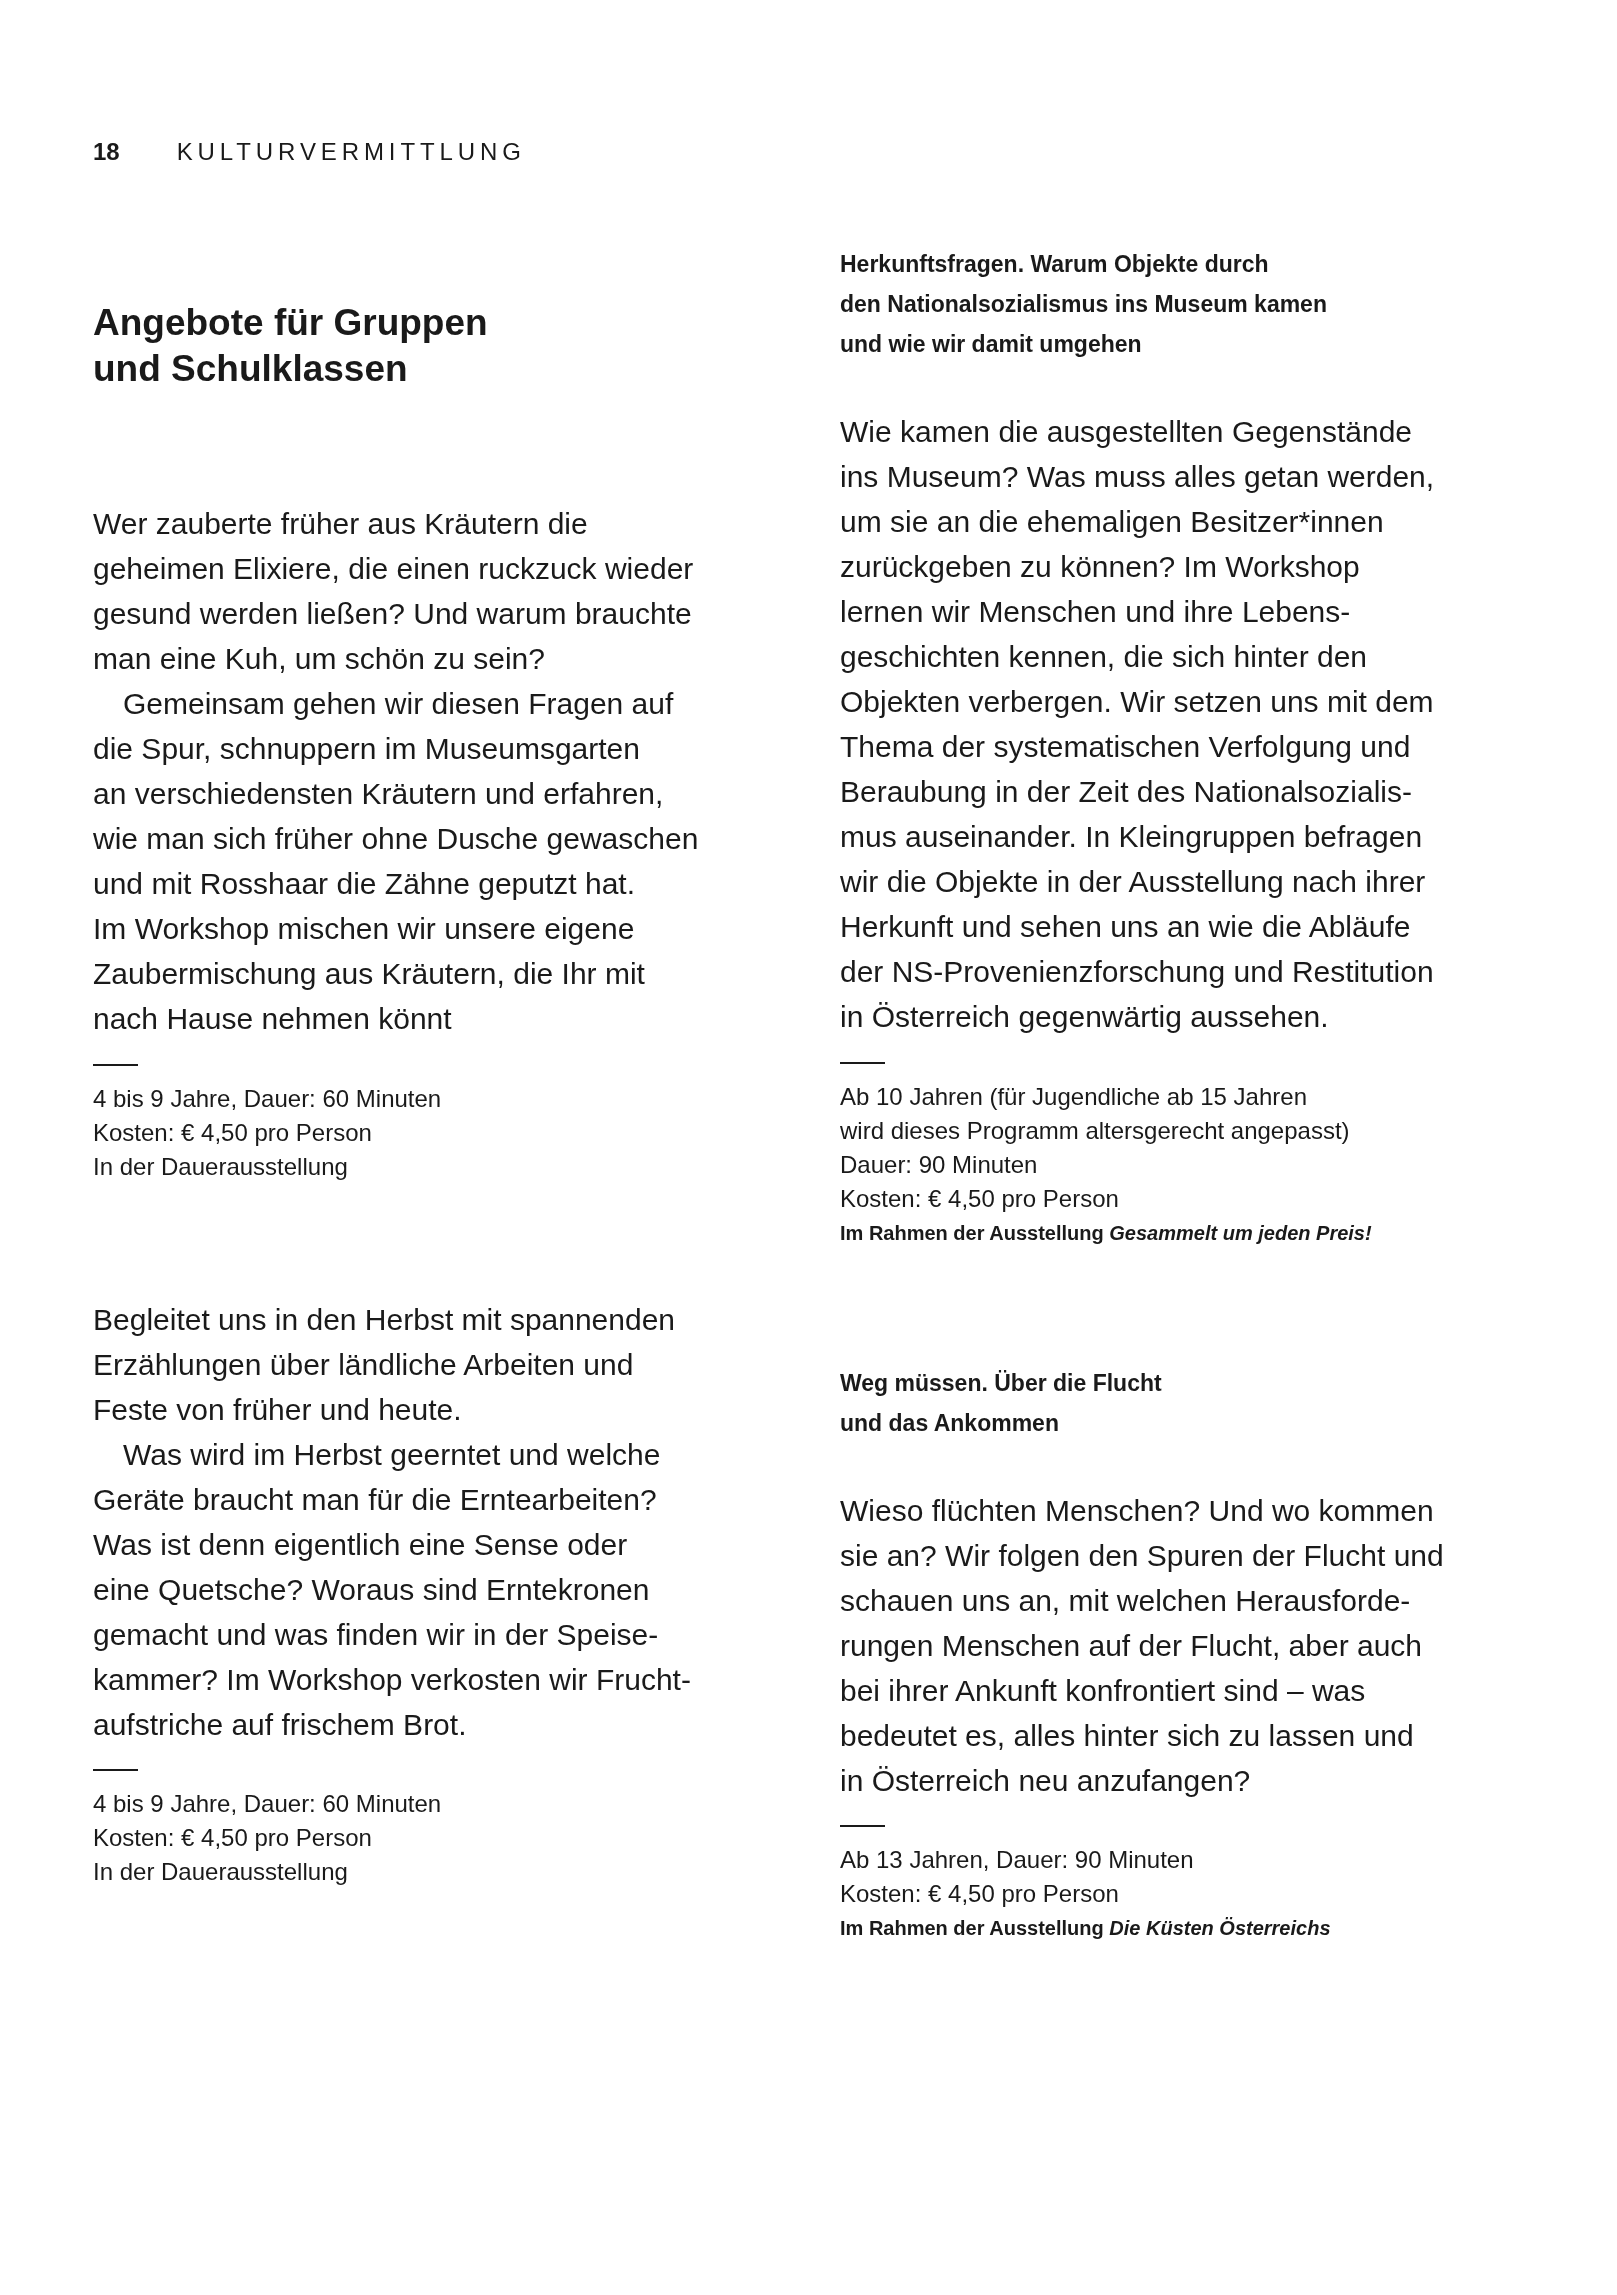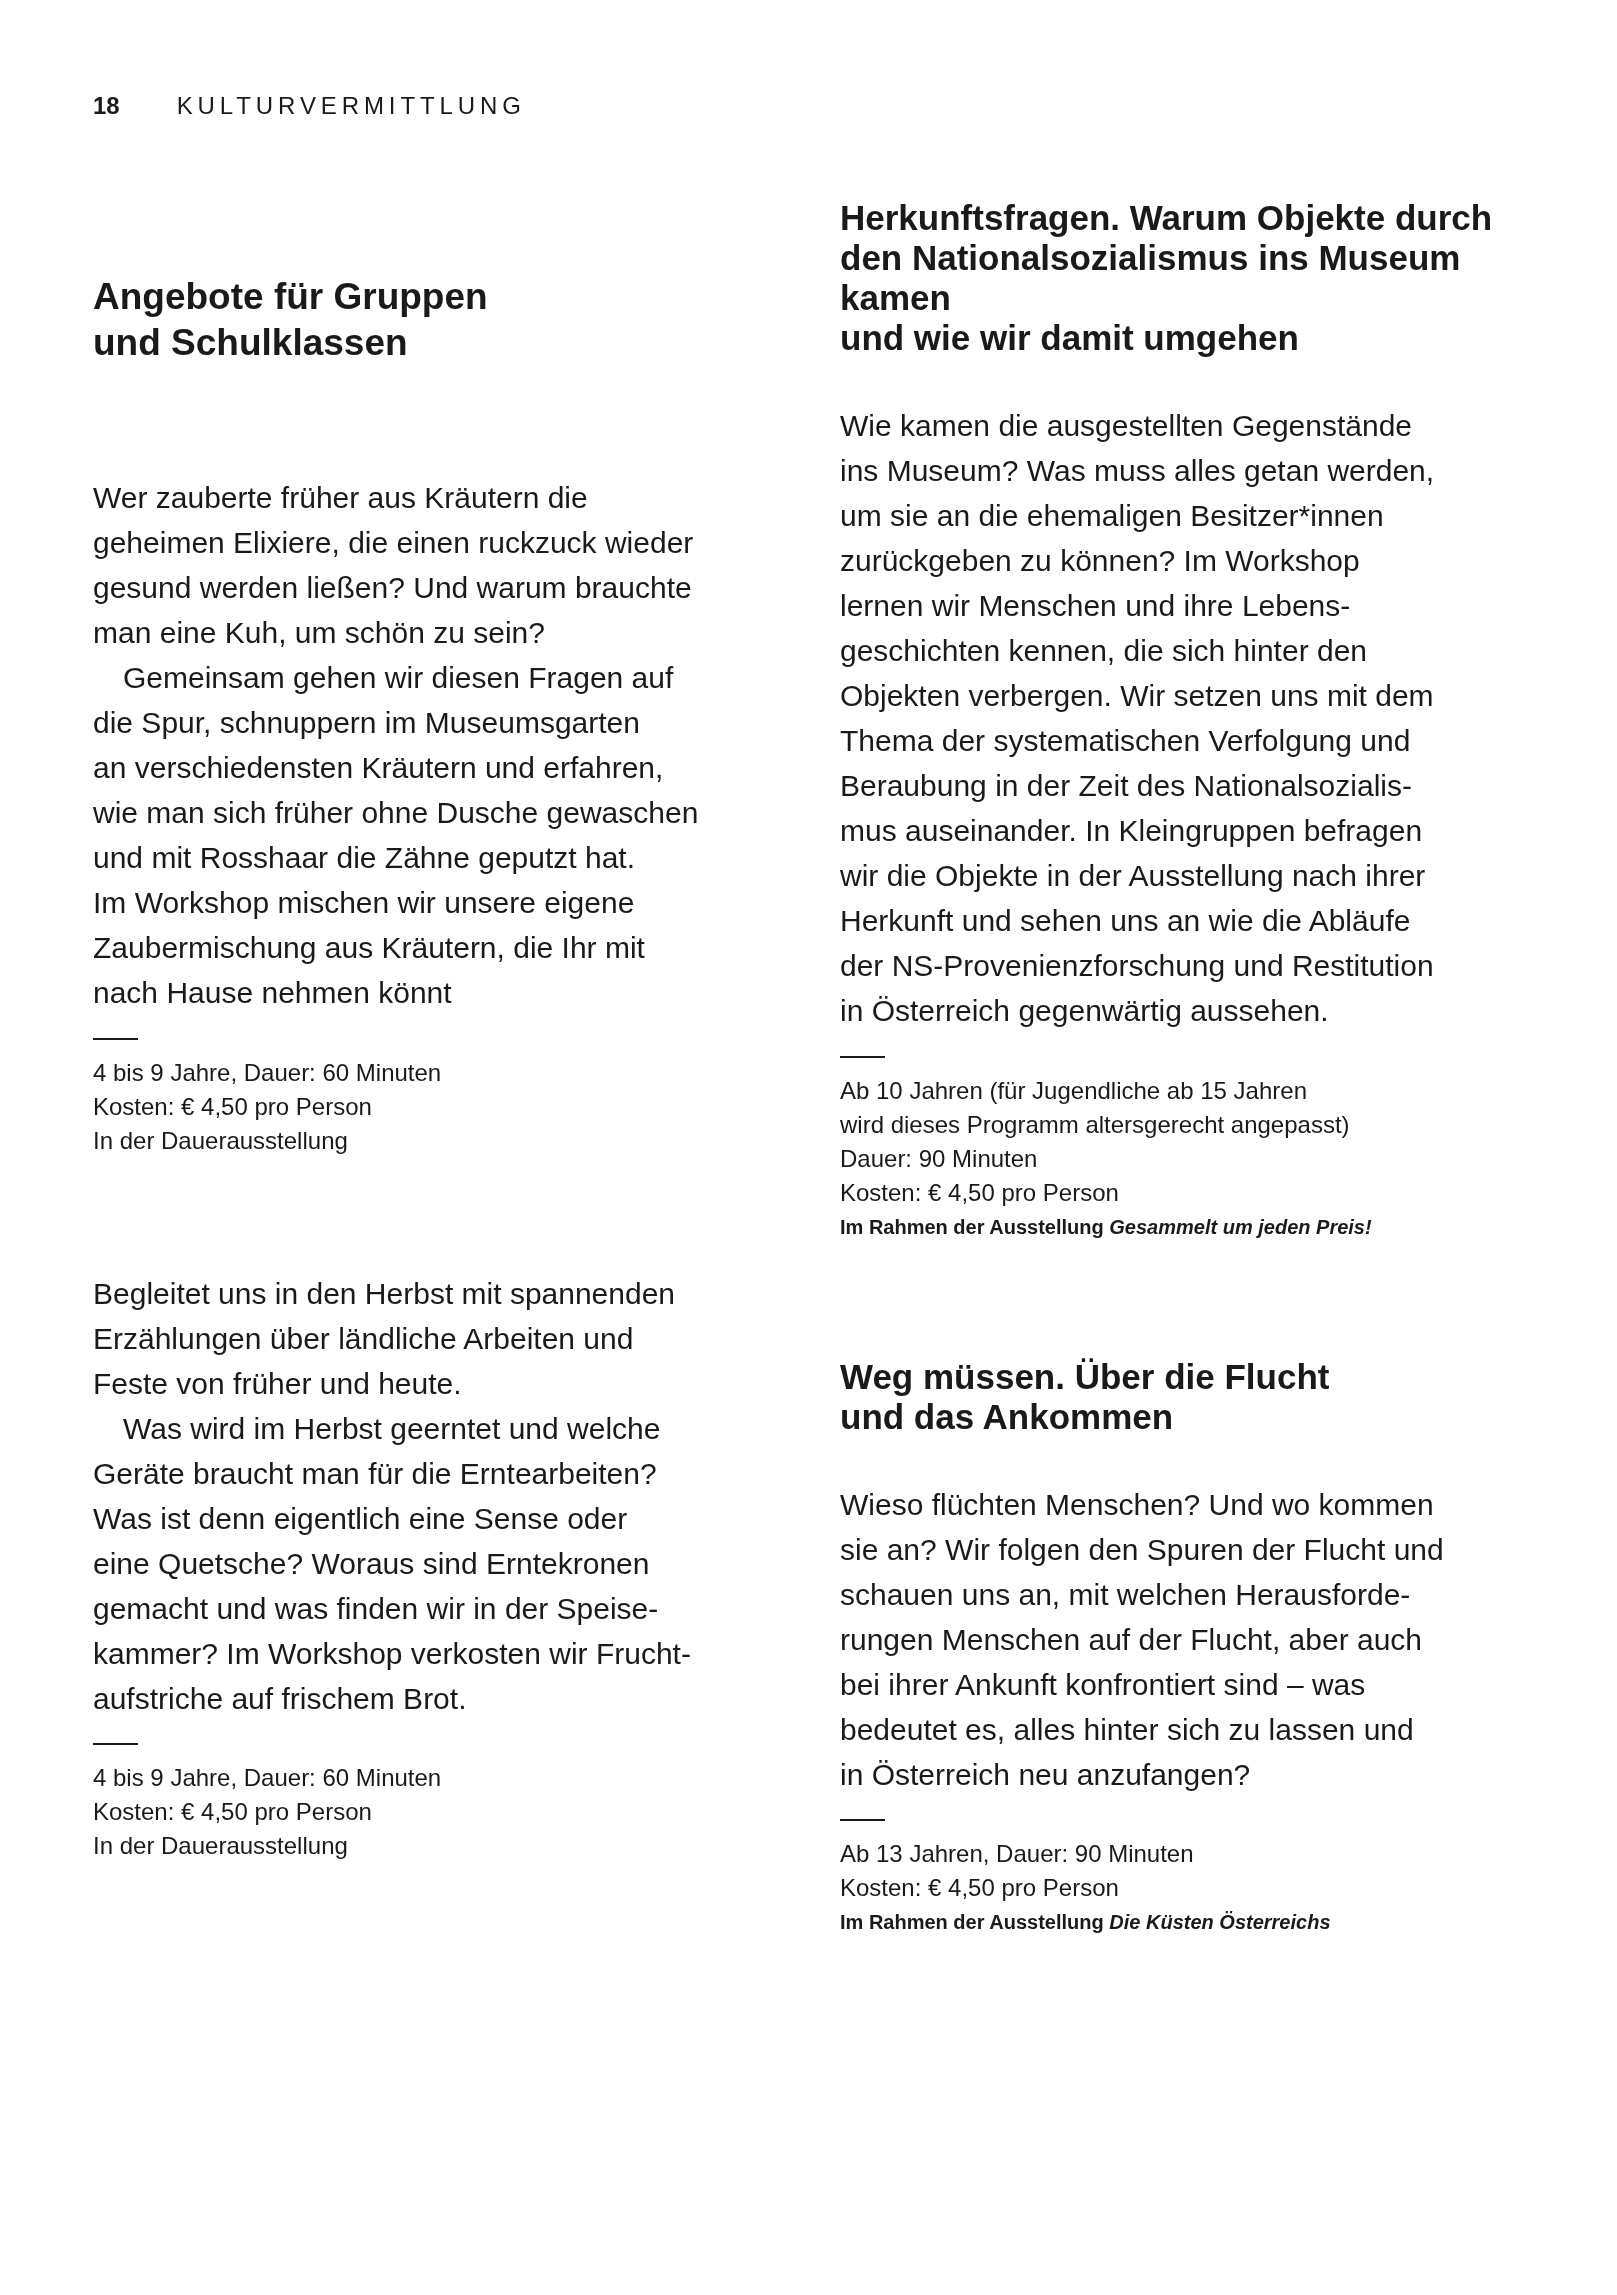--- a/index.html
+++ b/index.html
@@ -4,21 +4,21 @@
 <style>
   * { margin: 0; padding: 0; box-sizing: border-box; }
   html, body { background: #ffffff; }
   body {
     width: 1617px;
     height: 2295px;
     font-family: "Liberation Sans", "DejaVu Sans", sans-serif;
     color: #1a1a1a;
     overflow: hidden;
   }
-  .page { padding: 92px 49px 0 93px; }
+  .page { padding: 92px 49px 0 93px; margin-top: 46px; }
 
   .page-header {
     display: flex;
     align-items: baseline;
     gap: 57px;
     font-size: 24px;
     margin-bottom: 78px;
   }
   .page-number { font-weight: 700; }
   .running-title { font-weight: 400; letter-spacing: 4.9px; }
@@ -29,21 +29,21 @@
   .pre { white-space: pre-wrap; }
 
   .main-title {
     font-size: 37px;
     font-weight: 700;
     line-height: 46px;
     margin-bottom: 109px;
   }
 
   .program-heading {
-    font-size: 35px;
+    font-size: 23px;
     font-weight: 700;
     line-height: 40px;
     margin-bottom: 45px;
   }
 
   .body-text {
     font-size: 30px;
     font-weight: 400;
     line-height: 45px;
   }

